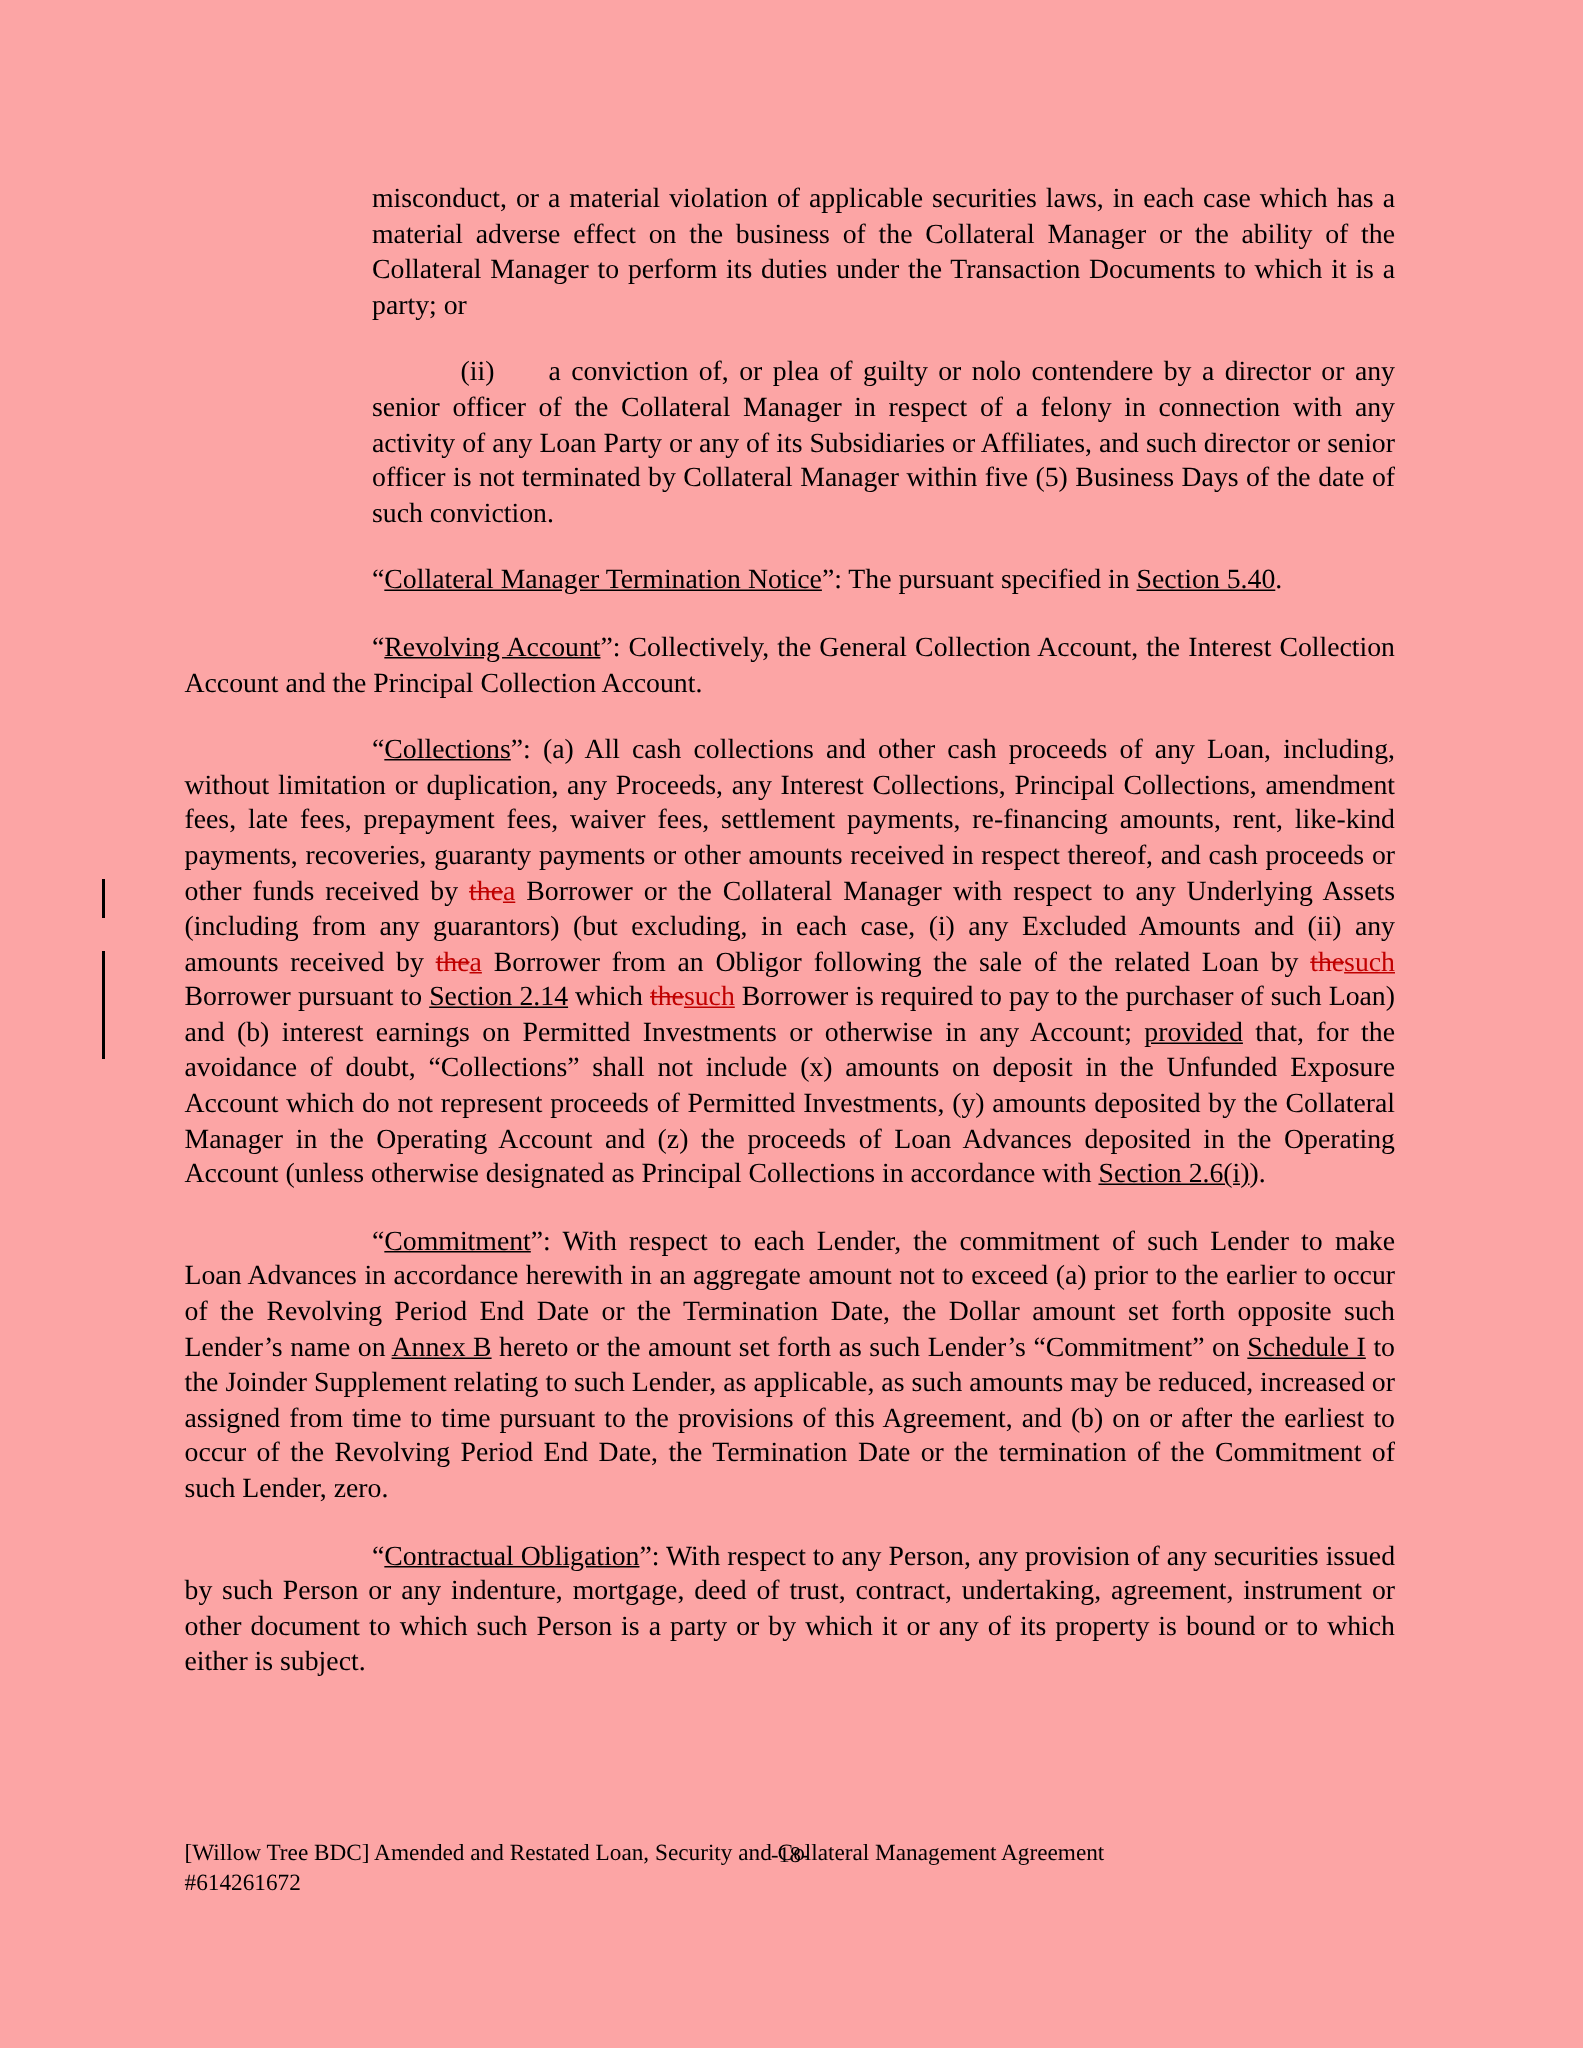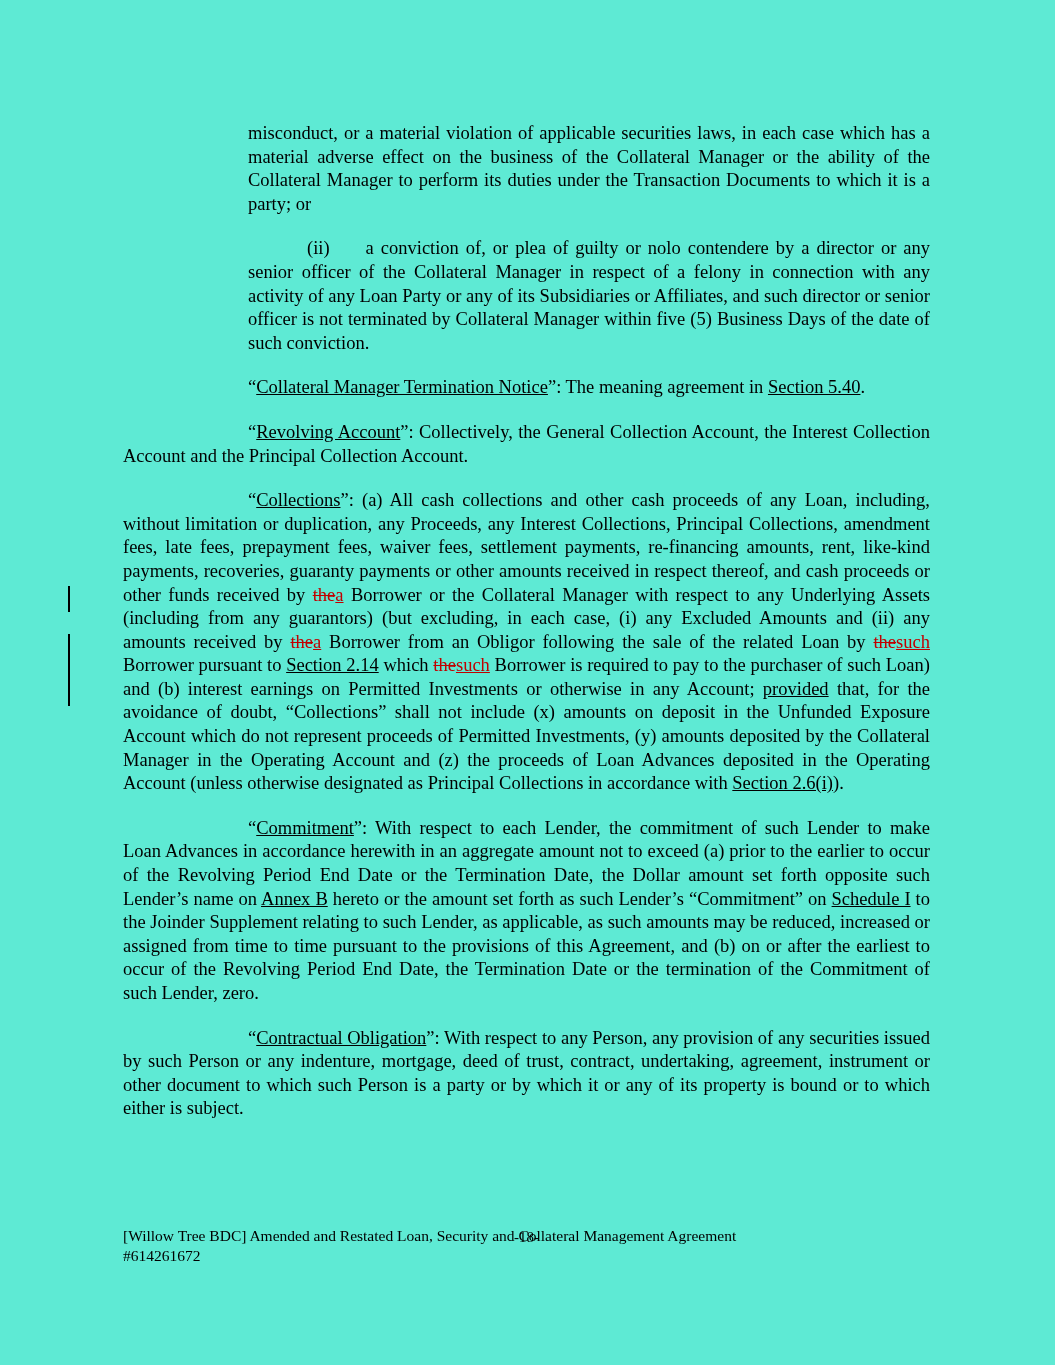--- a/index.html
+++ b/index.html
@@ -4,21 +4,21 @@
 <style>
   html, body {
     margin: 0;
     padding: 0;
     background: #ffffff;
   }
   .page {
     position: relative;
     width: 1055px;
     height: 1365px;
-    background: #5eead4;
+    background: #fca5a5;
     font-family: "Liberation Serif", "DejaVu Serif", serif;
     font-size: 18.5px;
     line-height: 23.6px;
     color: #000000;
     overflow: hidden;
   }
   .content {
     position: absolute;
     left: 123px;
     top: 122px;
@@ -75,21 +75,21 @@
 <body>
 
 <div class="page">
   <div class="change-bar-layer">
       <div class="change-bar" style="top: 586px; height: 26px;"></div>
       <div class="change-bar" style="top: 634px; height: 72px;"></div>
     </div>
   <div class="content">
       <p class="para block-indent"><span>misconduct, or a material violation of applicable securities laws, in each case which has a material adverse effect on the business of the Collateral Manager or the ability of the Collateral Manager to perform its duties under the Transaction Documents to which it is a party; or</span></p>
       <p class="para block-indent sub-first-indent"><span>(ii)</span><span class="tab"></span><span>a conviction of, or plea of guilty or nolo contendere by a director or any senior officer of the Collateral Manager in respect of a felony in connection with any activity of any Loan Party or any of its Subsidiaries or Affiliates, and such director or senior officer is not terminated by Collateral Manager within five (5) Business Days of the date of such conviction.</span></p>
-      <p class="para first-indent"><span>“</span><span class="u">Collateral Manager Termination Notice</span><span>”: The meaning agreement in </span><span class="u">Section 5.40</span><span>.</span></p>
+      <p class="para first-indent"><span>“</span><span class="u">Collateral Manager Termination Notice</span><span>”: The pursuant specified in </span><span class="u">Section 5.40</span><span>.</span></p>
       <p class="para first-indent"><span>“</span><span class="u">Revolving Account</span><span>”: Collectively, the General Collection Account, the Interest Collection Account and the Principal Collection Account.</span></p>
       <p class="para first-indent"><span>“</span><span class="u">Collections</span><span>”: (a) All cash collections and other cash proceeds of any Loan, including, without limitation or duplication, any Proceeds, any Interest Collections, Principal Collections, amendment fees, late fees, prepayment fees, waiver fees, settlement payments, re-financing amounts, rent, like-kind payments, recoveries, guaranty payments or other amounts received in respect thereof, and cash proceeds or other funds received by </span><span class="del">the</span><span class="ins">a</span><span> Borrower or the Collateral Manager with respect to any Underlying Assets (including from any guarantors) (but excluding, in each case, (i) any Excluded Amounts and (ii) any amounts received by </span><span class="del">the</span><span class="ins">a</span><span> Borrower from an Obligor following the sale of the related Loan by </span><span class="del">the</span><span class="ins">such</span><span> Borrower pursuant to </span><span class="u">Section 2.14</span><span> which </span><span class="del">the</span><span class="ins">such</span><span> Borrower is required to pay to the purchaser of such Loan) and (b) interest earnings on Permitted Investments or otherwise in any Account; </span><span class="u">provided</span><span> that, for the avoidance of doubt, “Collections” shall not include (x) amounts on deposit in the Unfunded Exposure Account which do not represent proceeds of Permitted Investments, (y) amounts deposited by the Collateral Manager in the Operating Account and (z) the proceeds of Loan Advances deposited in the Operating Account (unless otherwise designated as Principal Collections in accordance with </span><span class="u">Section 2.6(i)</span><span>).</span></p>
       <p class="para first-indent"><span>“</span><span class="u">Commitment</span><span>”: With respect to each Lender, the commitment of such Lender to make Loan Advances in accordance herewith in an aggregate amount not to exceed (a) prior to the earlier to occur of the Revolving Period End Date or the Termination Date, the Dollar amount set forth opposite such Lender’s name on </span><span class="u">Annex B</span><span> hereto or the amount set forth as such Lender’s “Commitment” on </span><span class="u">Schedule I</span><span> to the Joinder Supplement relating to such Lender, as applicable, as such amounts may be reduced, increased or assigned from time to time pursuant to the provisions of this Agreement, and (b) on or after the earliest to occur of the Revolving Period End Date, the Termination Date or the termination of the Commitment of such Lender, zero.</span></p>
       <p class="para first-indent"><span>“</span><span class="u">Contractual Obligation</span><span>”: With respect to any Person, any provision of any securities issued by such Person or any indenture, mortgage, deed of trust, contract, undertaking, agreement, instrument or other document to which such Person is a party or by which it or any of its property is bound or to which either is subject.</span></p>
     </div>
   <div class="page-number">-18-</div>
   <div class="footer">
     <div>[Willow Tree BDC] Amended and Restated Loan, Security and Collateral Management Agreement</div>
     <div>#614261672</div>
   </div>

